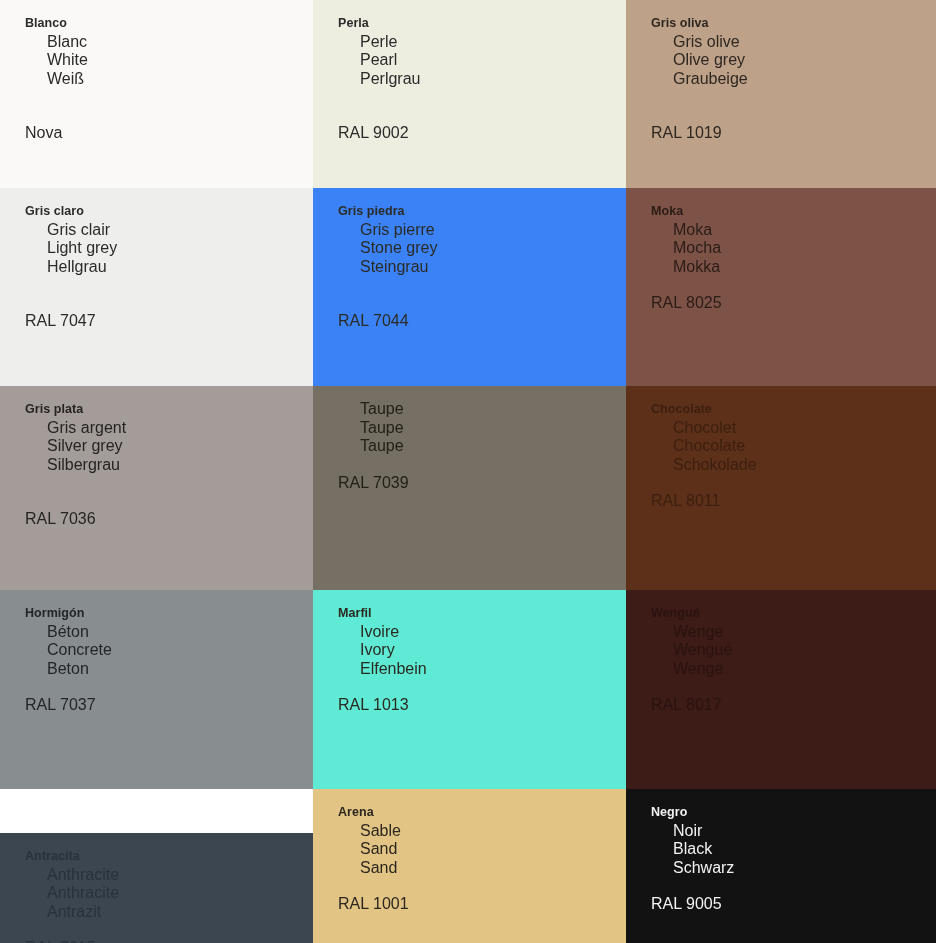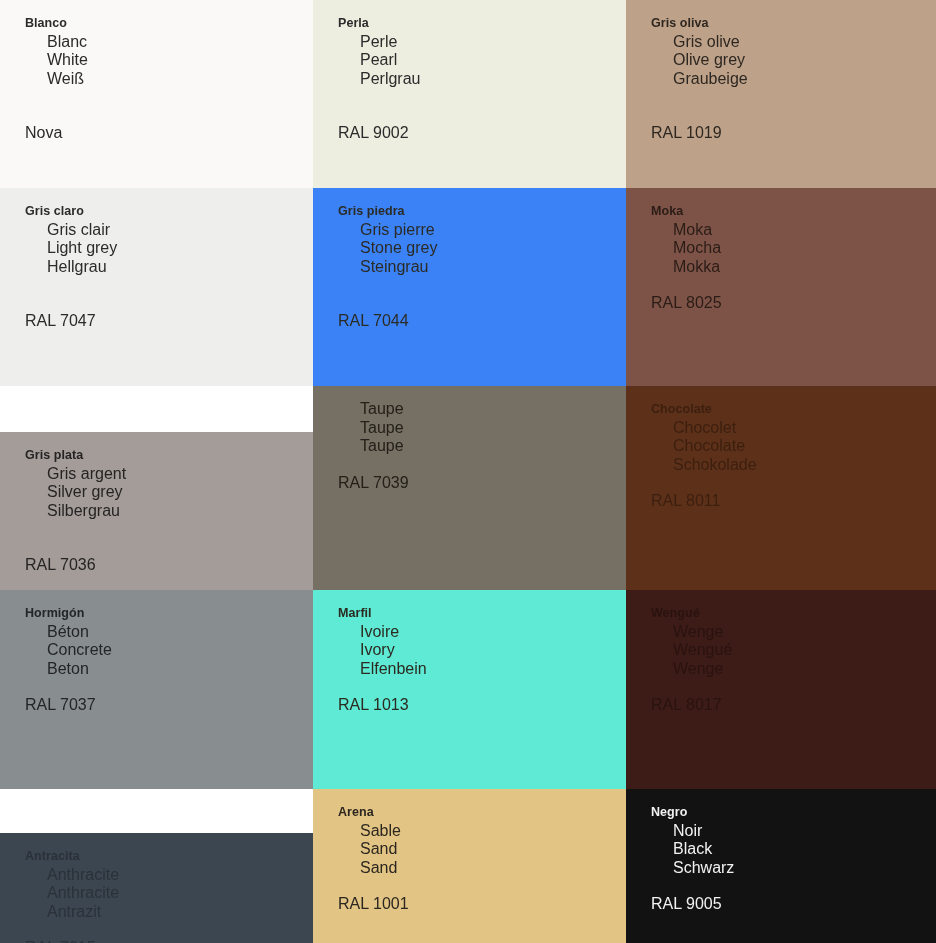--- a/index.html
+++ b/index.html
@@ -112,21 +112,21 @@
     <div class="swatch" style="background: rgb(125, 83, 72); color: rgb(43, 28, 22);">
       <div class="sw-name">Moka</div>
       <ul class="sw-trans">
         <li>Moka</li>
         <li>Mocha</li>
         <li>Mokka</li>
       </ul>
       <div class="gap-small"></div>
       <div class="sw-code">RAL 8025</div>
     </div>
-    <div class="swatch" style="background: rgb(163, 156, 153); color: rgb(38, 36, 35); margin-top: 46px;">
+    <div class="swatch" style="background: rgb(163, 156, 153); color: rgb(38, 36, 35);">
       <div class="sw-name">Gris plata</div>
       <ul class="sw-trans">
         <li>Gris argent</li>
         <li>Silver grey</li>
         <li>Silbergrau</li>
       </ul>
       <div class="gap-large"></div>
       <div class="sw-code">RAL 7036</div>
     </div>
     <div class="swatch" style="background: rgb(118, 111, 99); color: rgb(35, 32, 25);">

